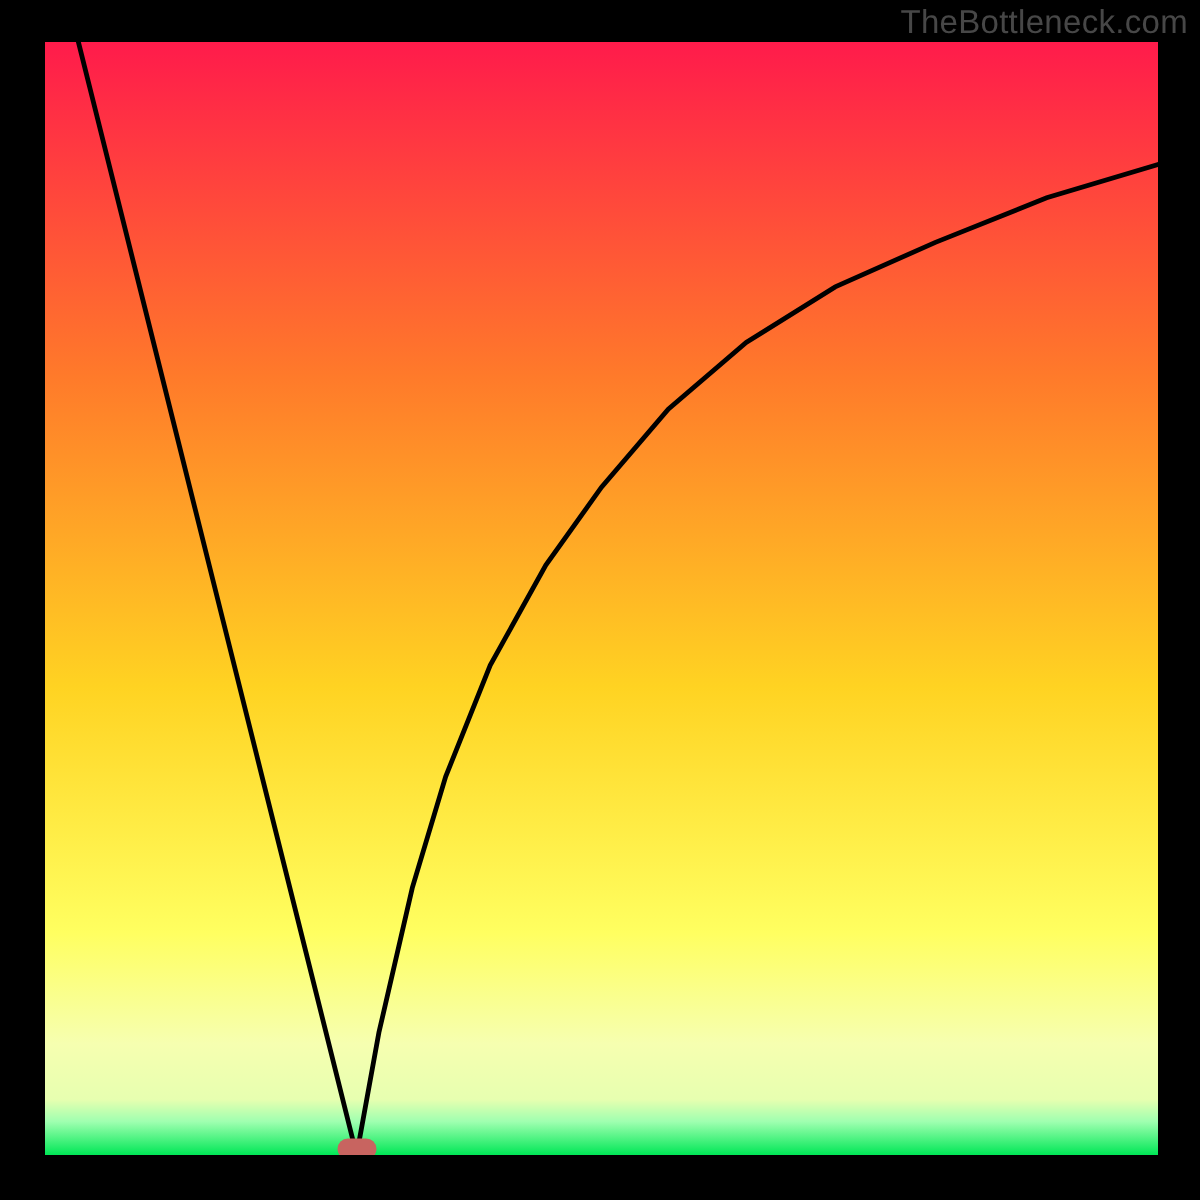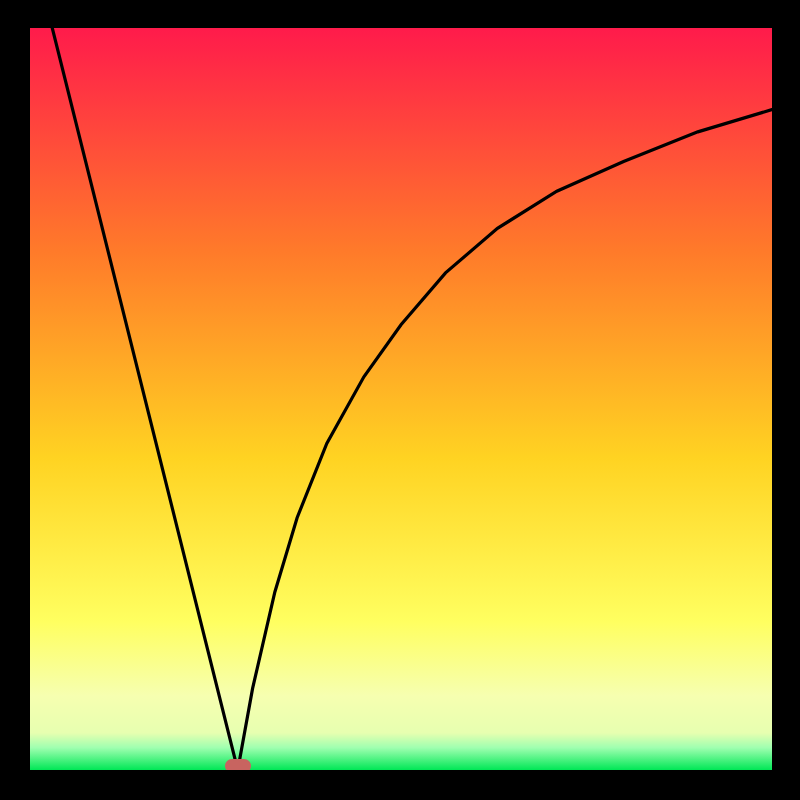--- a/index.html
+++ b/index.html
@@ -52,20 +52,21 @@
     border-radius: 8px;
     background: #c86460;
     transform: translate(-50%, -50%);
   }
 </style>
 </head>
 <body>
 
 <div class="frame">
 
+  <div class="watermark" style="color: rgb(71, 71, 71);">TheBottleneck.com</div>
 
   <div class="plot-area">
 
     <svg class="gradient-bg" viewBox="0 0 742 742" preserveAspectRatio="none">
       <defs>
         <linearGradient id="bggrad" x1="0" y1="0" x2="0" y2="1">
           <stop id="g0" offset="0%" stop-color="#ff1b4b"></stop>
           <stop id="g1" offset="30%" stop-color="#ff7a2a"></stop>
           <stop id="g2" offset="58%" stop-color="#ffd322"></stop>
           <stop id="g3" offset="80%" stop-color="#ffff60"></stop>

